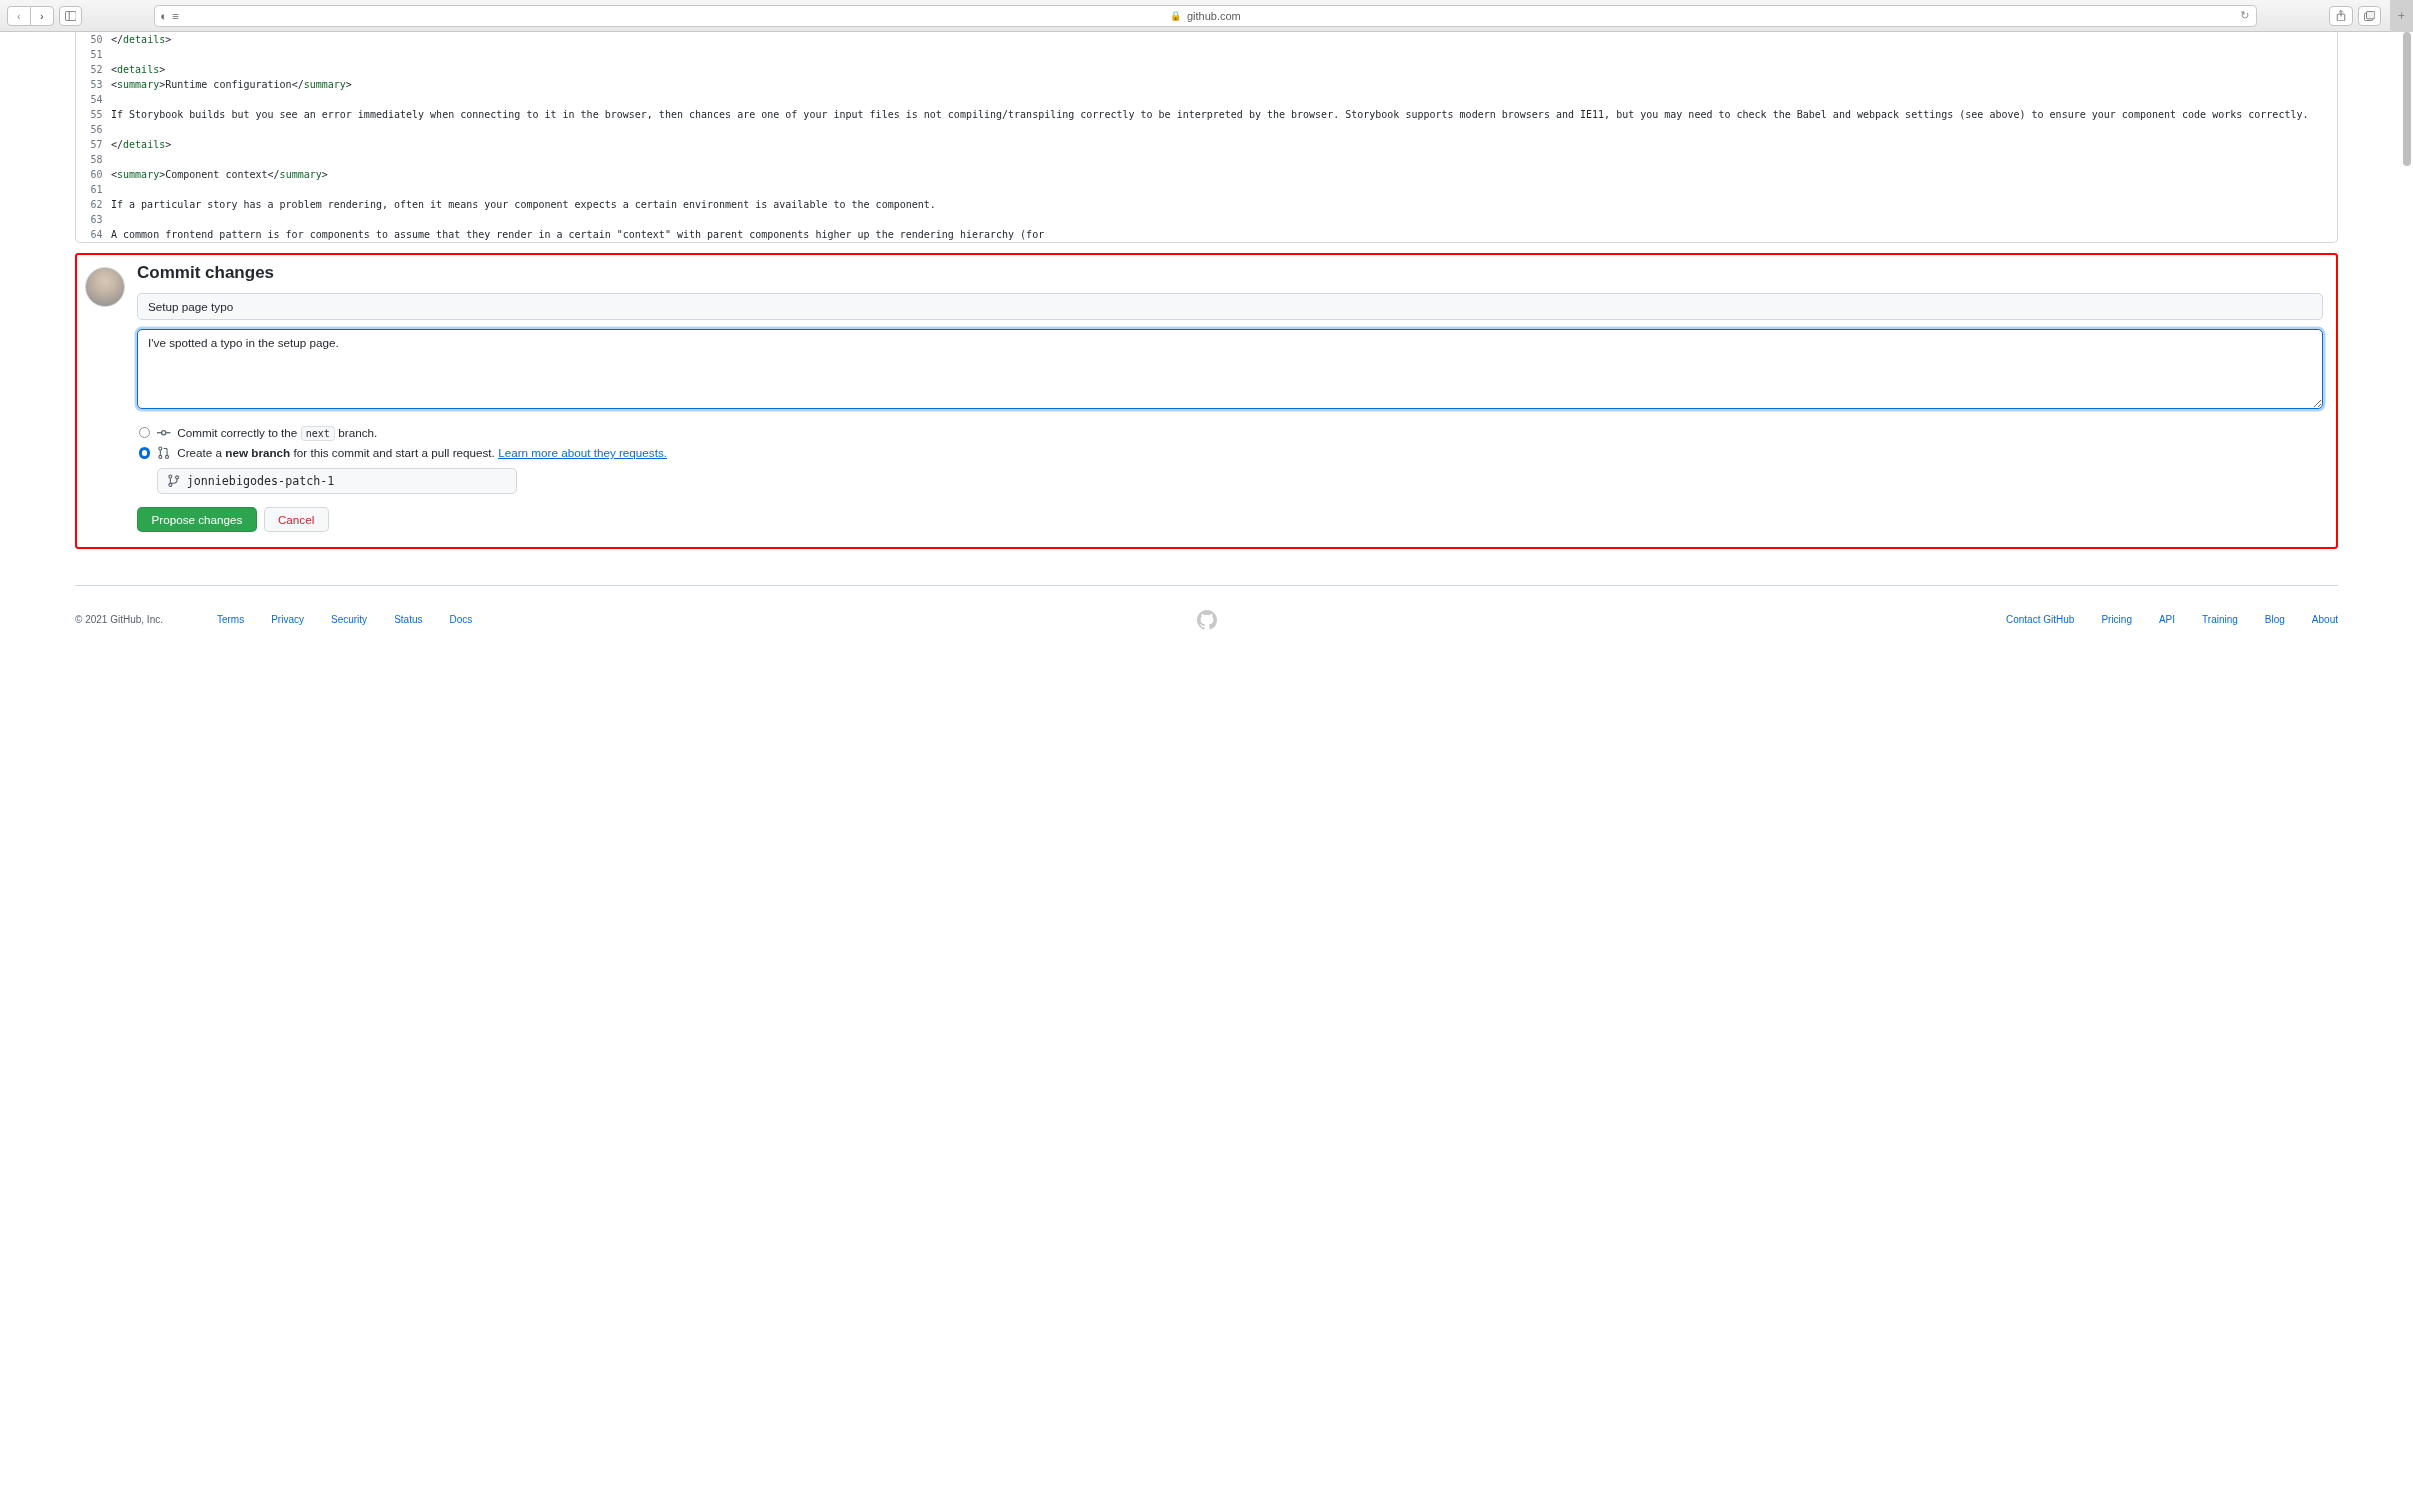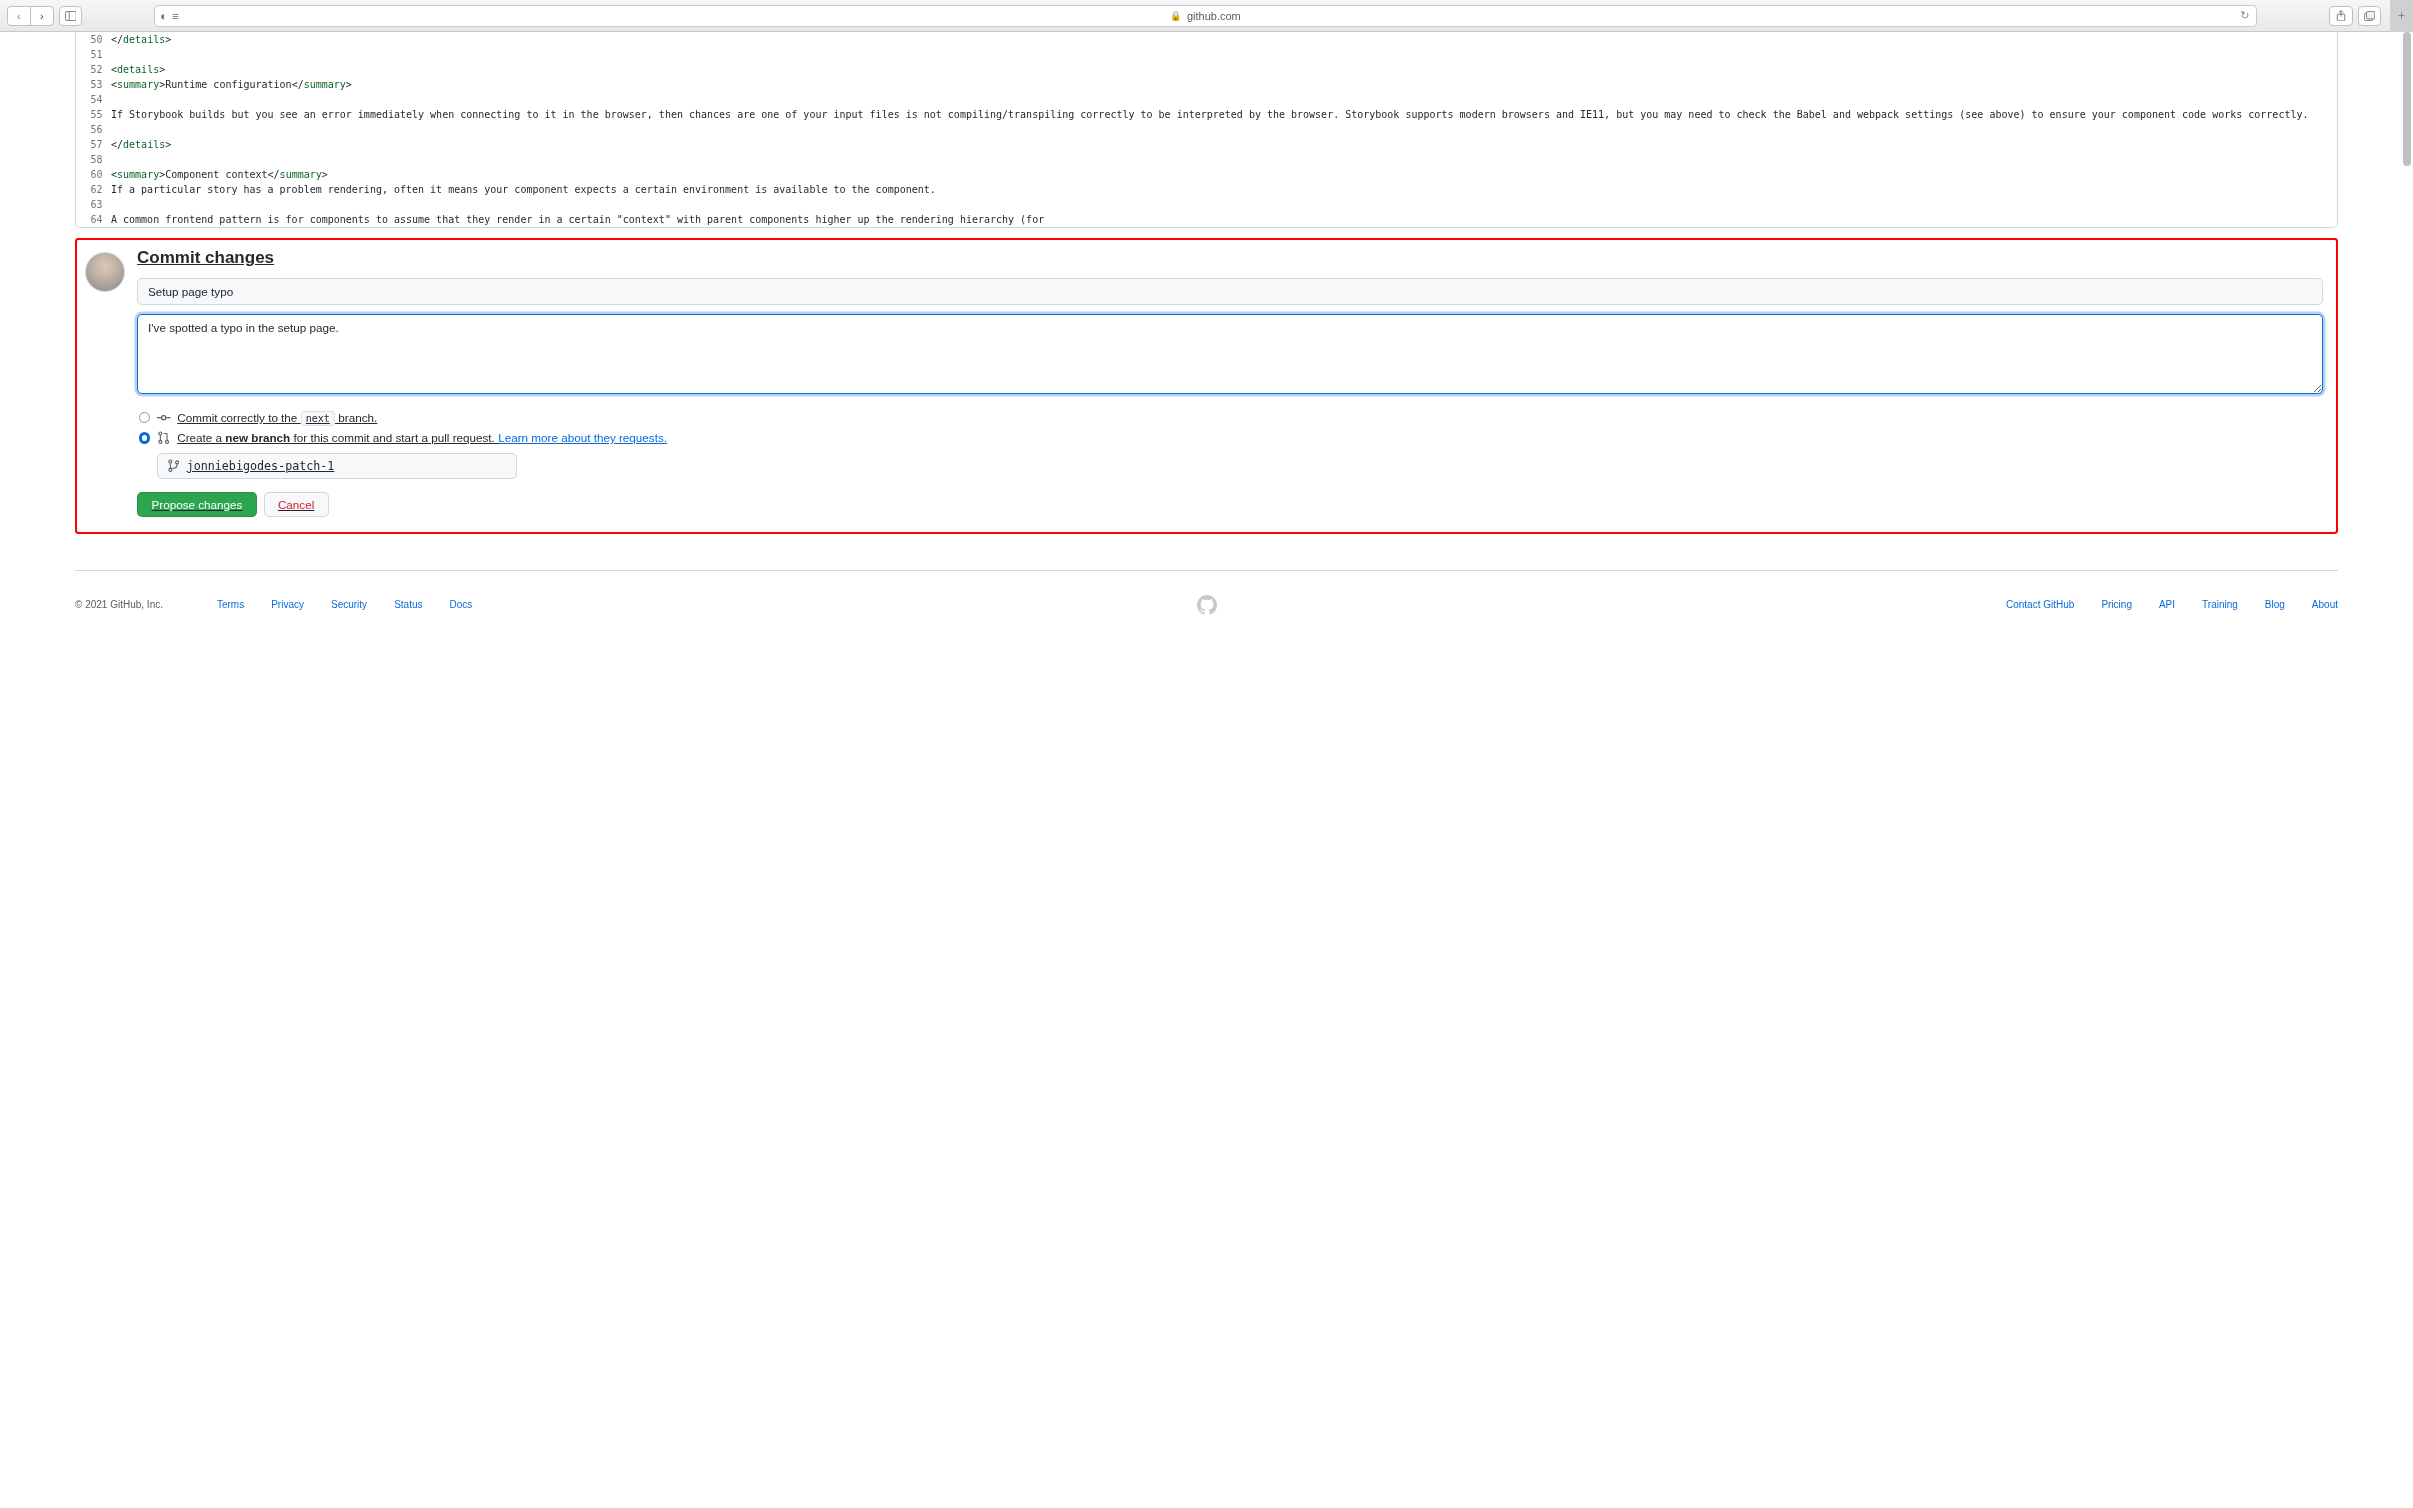--- a/index.html
+++ b/index.html
@@ -110,21 +110,20 @@
 
 
 .commit-wrap {
   margin: 10px 75px 0 75px;
   border: 2.5px solid #ff0000;
   border-radius: 3.4px;
   padding: 8.4px 8.4px 15px 8.4px;
   display: flex;
   gap: 11.7px;
   align-items: flex-start;
-  text-decoration: underline;
 }
 .avatar {
   width: 40px; height: 40px;
   border-radius: 50%;
   background: radial-gradient(circle at 50% 35%, #d8c8b8 0%, #c8b8a8 30%, #888 100%);
   flex-shrink: 0;
   margin-top: 3.4px;
   border: 0.8px solid #d0d7de;
 }
 .commit-body {
@@ -301,20 +300,21 @@
         <div class="code-line"><span class="ln">50</span><span class="code" style="white-space: pre-wrap;">&lt;/<span class="tag-name">details</span>&gt;</span></div>
         <div class="code-line"><span class="ln">51</span><span class="code" style="white-space: pre-wrap;"></span></div>
         <div class="code-line"><span class="ln">52</span><span class="code" style="white-space: pre-wrap;">&lt;<span class="tag-name">details</span>&gt;</span></div>
         <div class="code-line"><span class="ln">53</span><span class="code" style="white-space: pre-wrap;">&lt;<span class="tag-name">summary</span>&gt;Runtime configuration&lt;/<span class="tag-name">summary</span>&gt;</span></div>
         <div class="code-line"><span class="ln">54</span><span class="code" style="white-space: pre-wrap;"></span></div>
         <div class="code-line"><span class="ln">55</span><span class="code" style="white-space: pre-wrap;">If Storybook builds but you see an error immediately when connecting to it in the browser, then chances are one of your input files is not compiling/transpiling correctly to be interpreted by the browser. Storybook supports modern browsers and IE11, but you may need to check the Babel and webpack settings (see above) to ensure your component code works correctly.</span></div>
         <div class="code-line"><span class="ln">56</span><span class="code" style="white-space: pre-wrap;"></span></div>
         <div class="code-line"><span class="ln">57</span><span class="code" style="white-space: pre-wrap;">&lt;/<span class="tag-name">details</span>&gt;</span></div>
         <div class="code-line"><span class="ln">58</span><span class="code" style="white-space: pre-wrap;"></span></div>
         <div class="code-line"><span class="ln">60</span><span class="code" style="white-space: pre-wrap;">&lt;<span class="tag-name">summary</span>&gt;Component context&lt;/<span class="tag-name">summary</span>&gt;</span></div>
+        <div class="code-line"><span class="ln">61</span><span class="code" style="white-space: pre-wrap;"></span></div>
         <div class="code-line"><span class="ln">62</span><span class="code" style="white-space: pre-wrap;">If a particular story has a problem rendering, often it means your component expects a certain environment is available to the component.</span></div>
         <div class="code-line"><span class="ln">63</span><span class="code" style="white-space: pre-wrap;"></span></div>
         <div class="code-line"><span class="ln">64</span><span class="code" style="white-space: pre-wrap;">A common frontend pattern is for components to assume that they render in a certain "context" with parent components higher up the rendering hierarchy (for</span></div>
       </div>
   </div>
 
   <div class="commit-wrap">
     <div class="avatar"></div>
     <div class="commit-body">
       <h2 class="commit-title">Commit changes</h2>

